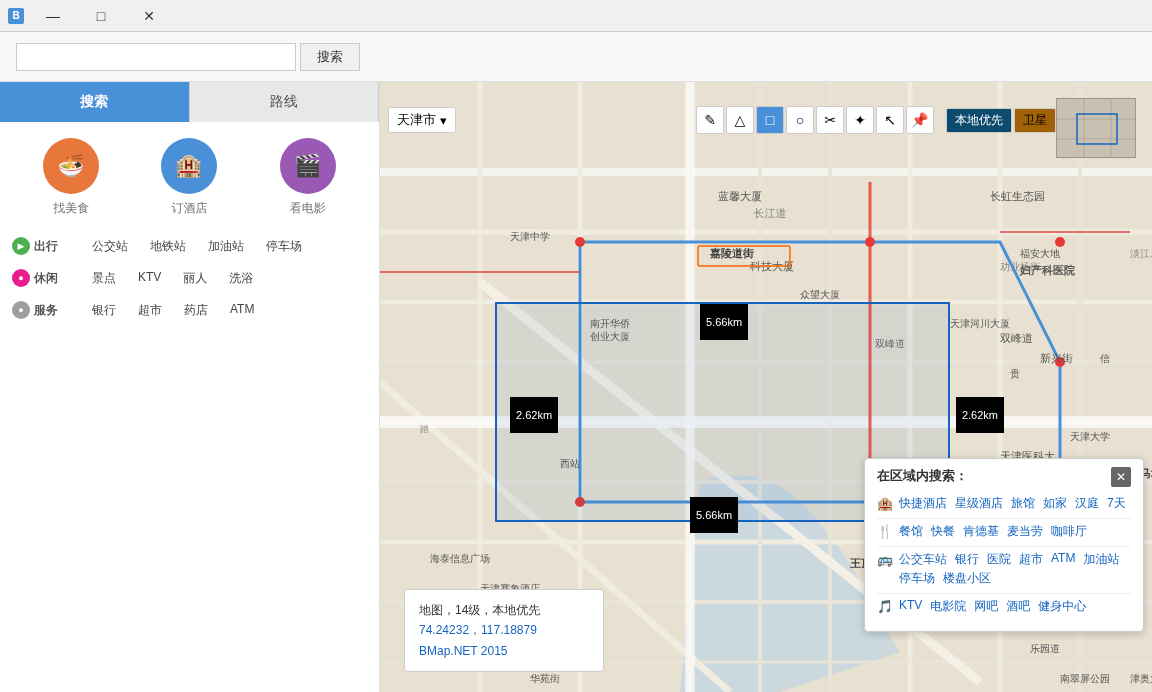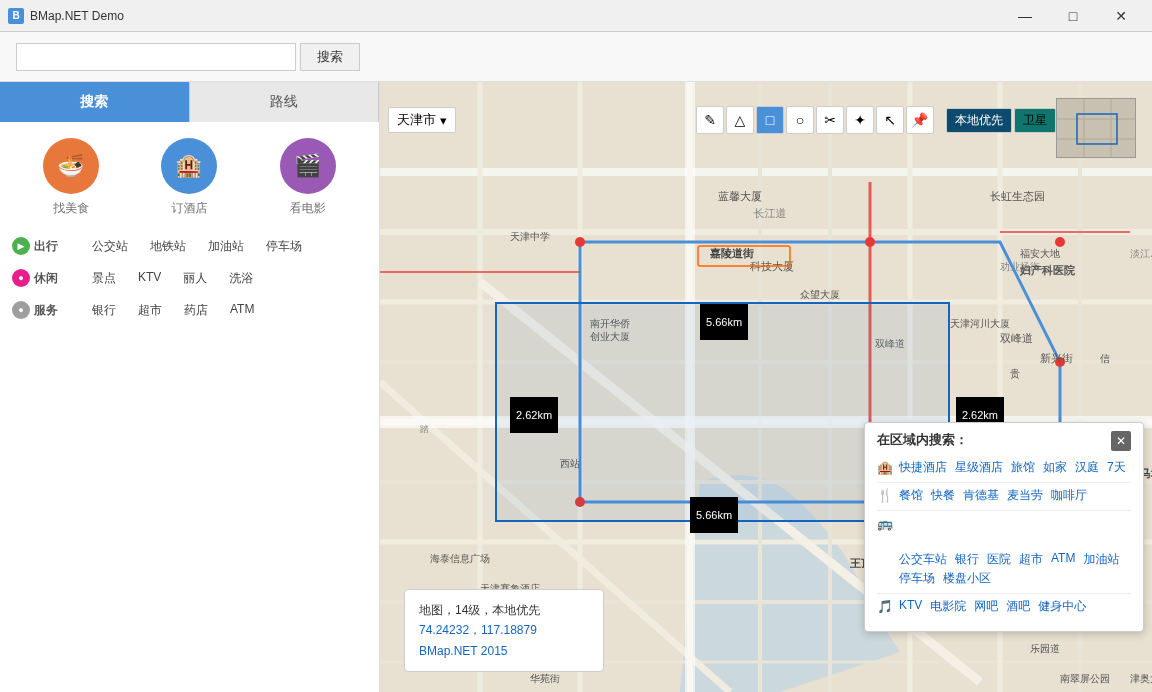--- a/index.html
+++ b/index.html
@@ -194,21 +194,21 @@
       display: flex;
       align-items: center;
       justify-content: center;
       cursor: pointer;
       font-size: 14px;
       border-radius: 2px;
     }
     .map-tool-btn.active { background: #4a90d9; color: white; }
     .map-view-btn {
       padding: 3px 8px;
-      background: #0f766e;
+      background: #a16207;
       border: 1px solid #ccc;
       cursor: pointer;
       font-size: 12px;
       border-radius: 2px;
     }
     .map-view-btn.active { background: #0c4a6e; color: white; }
 
     
     .map-thumbnail {
       position: absolute;
@@ -337,21 +337,20 @@
     .map-bg {
       position: absolute;
       top: 0; left: 0; right: 0; bottom: 0;
     }
   </style>
 </head>
 <body>
 
 <div class="title-bar">
   <div class="title-bar-icon">B</div>
-  <span class="title-bar-text">BMap.NET Demo</span>
   <div class="title-bar-controls">
     <button class="title-btn">—</button>
     <button class="title-btn">□</button>
     <button class="title-btn close">✕</button>
   </div>
 </div>
 
 <div class="search-bar-area">
   <input type="text" class="search-input-main" placeholder="" style="">
   <button class="search-button-main">搜索</button>
@@ -590,21 +589,21 @@
           <a class="popup-link">快餐</a>
           <a class="popup-link">肯德基</a>
           <a class="popup-link">麦当劳</a>
           <a class="popup-link">咖啡厅</a>
         </div>
       </div>
       <hr class="popup-divider">
 
       <div class="popup-row">
         <span class="popup-row-icon">🚌</span>
-        <div class="popup-links" style="flex-direction:column;gap:2px;margin-top:36px;">
+        <div class="popup-links" style="flex-direction:column;gap:2px;">
           <div style="display:flex;flex-wrap:wrap;gap:4px 8px;">
             <a class="popup-link">公交车站</a>
             <a class="popup-link">银行</a>
             <a class="popup-link">医院</a>
             <a class="popup-link">超市</a>
             <a class="popup-link">ATM</a>
             <a class="popup-link">加油站</a>
           </div>
           <div style="display:flex;flex-wrap:wrap;gap:4px 8px;">
             <a class="popup-link">停车场</a>

